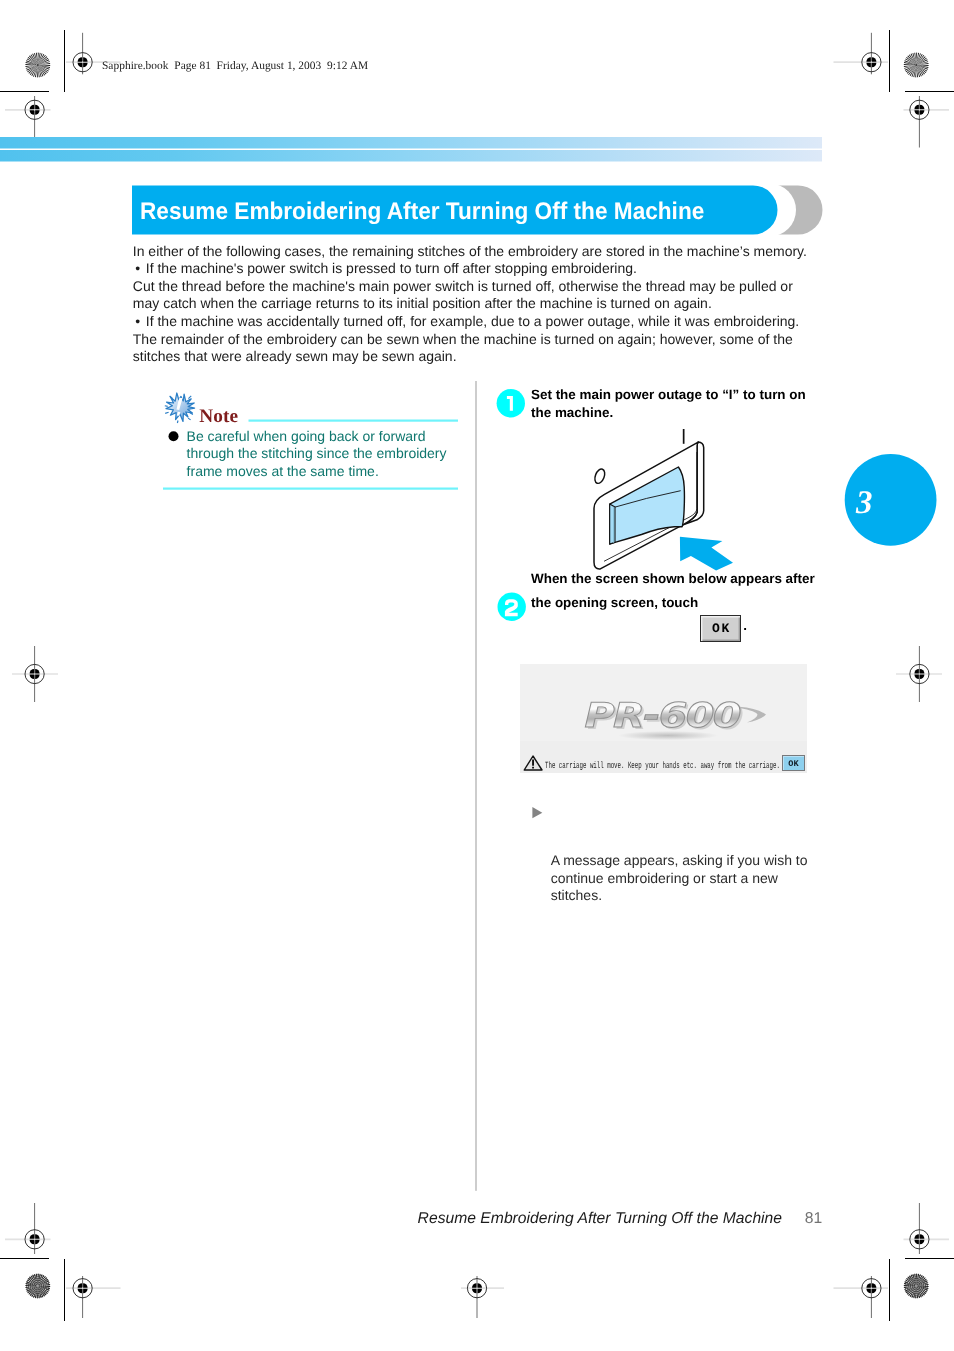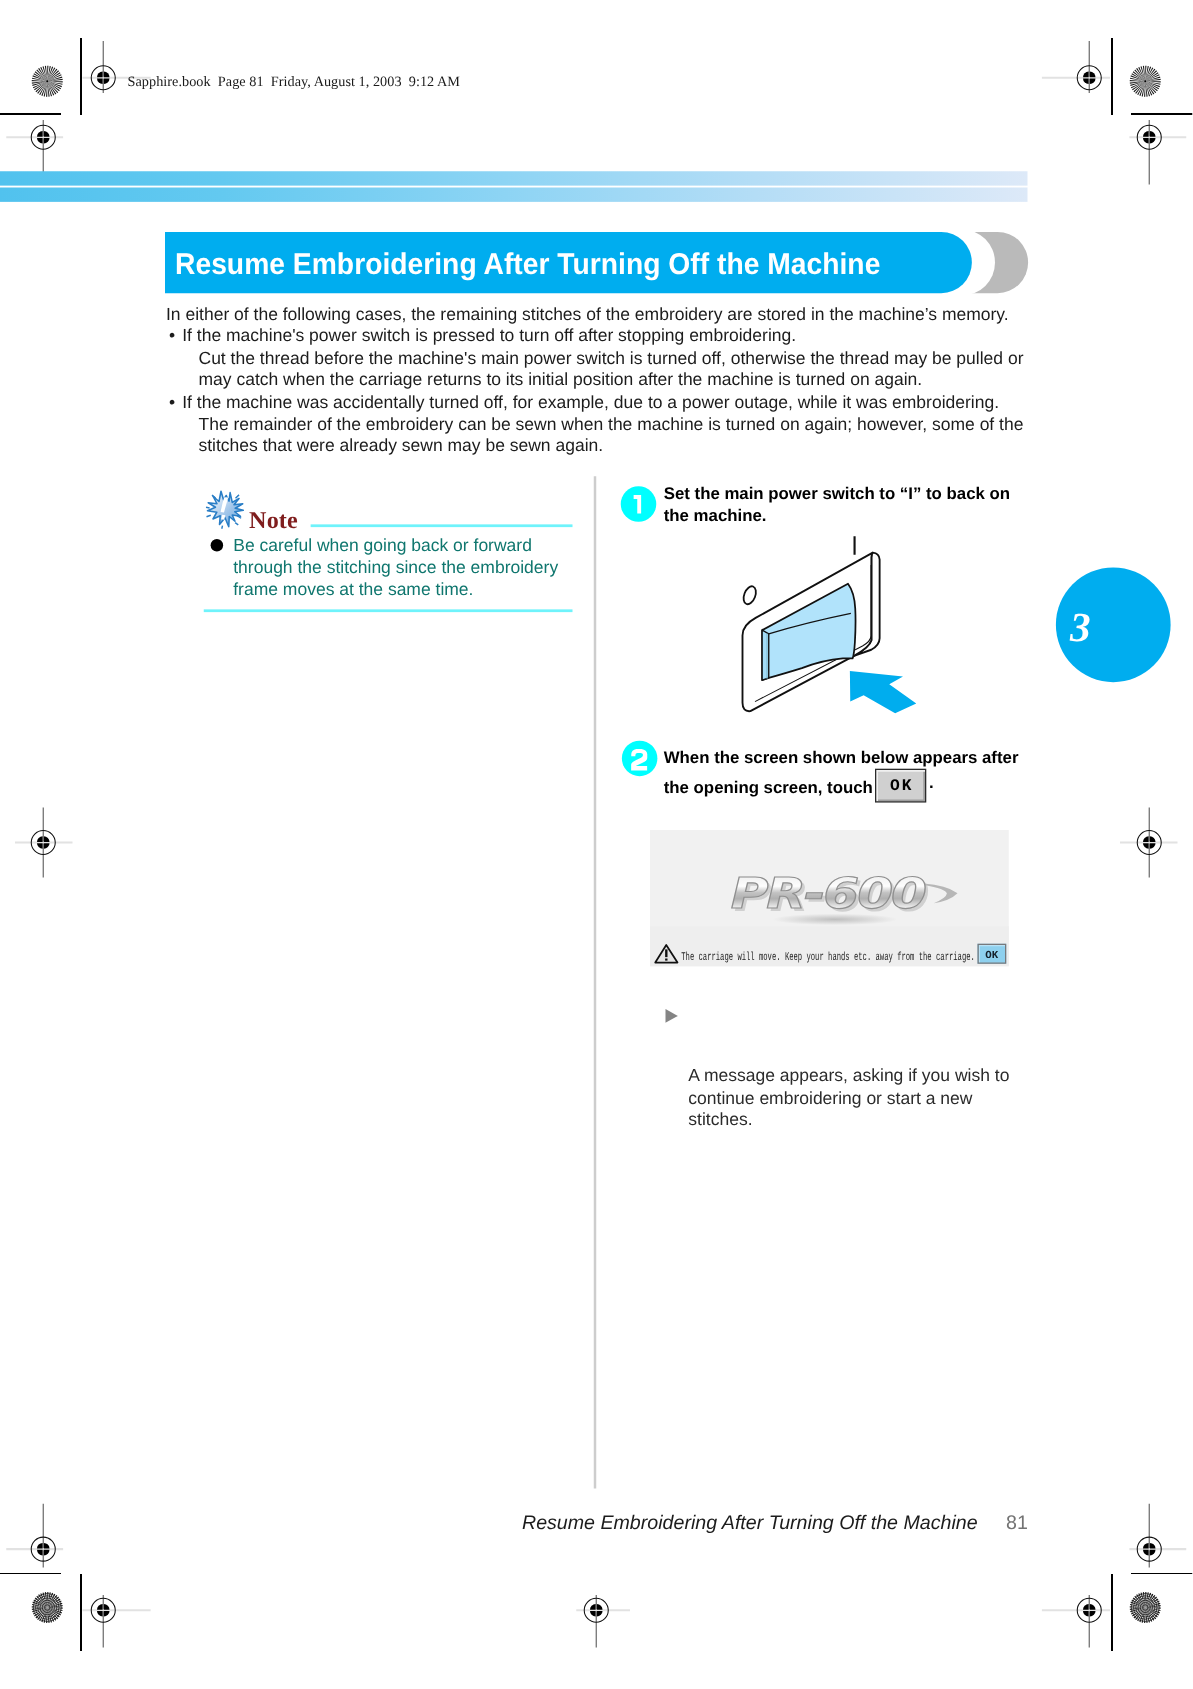--- a/index.html
+++ b/index.html
@@ -19,21 +19,21 @@
   
   .title-text{position:absolute;left:139.6px;top:203.8px;color:#fff;font-weight:bold;
               font-size:24px;line-height:16.5px;white-space:nowrap;letter-spacing:0px;
               font-family:"Liberation Sans",sans-serif;
               transform:scaleX(0.9425);transform-origin:0 0;}
 
   
   .bodytext{position:absolute;left:132.8px;top:242.8px;width:700px;
             font-size:14px;color:#1c1c1c;}
   .bodytext .ln{height:17.55px;line-height:17.55px;white-space:nowrap;}
-  .bodytext .ind{margin-left:26px;}
+  .bodytext .ind{margin-left:0;}
   .bodytext .bl{position:relative;margin-left:13px;}
   .bodytext .bl .bu{position:absolute;left:-10.5px;top:0;}
   .note-title{position:absolute;left:199.3px;top:406.2px;font-family:"Liberation Serif",serif;
               font-weight:bold;font-size:19.3px;color:#7f1d1d;letter-spacing:0.1px;}
   .note-body{position:absolute;left:186.6px;top:427.8px;font-size:14px;color:#0f766e;}
   .note-body .ln{height:17.4px;line-height:17.4px;white-space:nowrap;}
   .steptext{position:absolute;left:531.0px;font-weight:bold;font-size:13.45px;color:#000;
             font-family:"Liberation Sans",sans-serif;}
   .steptext .ln{white-space:nowrap;}
 
@@ -240,21 +240,21 @@
     <circle cx="510.8" cy="403.2" r="14.2" fill="#00ffff"></circle>
     <path d="M506.9 395.9 L512.9 395.9 L512.9 410.7 L509.8 410.7 L509.8 399.1 L506.9 399.1 Z" fill="#ffffff"></path>
     <circle cx="511.7" cy="606.7" r="14.2" fill="#00ffff"></circle>
     <path d="M505.0 603.2 Q505.2 599.9 509.0 599.2 L513.2 599.2 Q517.6 599.9 517.8 603.4
              L517.8 606.3 Q517.6 608.6 514.0 610.2 L508.6 612.7 L517.7 612.7 L517.7 616.3
              L504.9 616.3 L504.9 611.6 Q505.2 609.6 508.6 608.1 L512.8 606.2
              Q514.4 605.4 514.4 604.0 L514.4 603.7 Q514.3 602.5 512.6 602.4
              L510.0 602.4 Q508.4 602.5 508.3 604.0 L508.3 604.9 L505.0 604.9 Z" fill="#ffffff"></path>
   </svg>
   <div class="steptext" style="top:385.5px;line-height:18.6px;">
-    <div class="ln">Set the main power switch to “I” to back on</div>
+    <div class="ln">Set the main power outage to “I” to turn on</div>
     <div class="ln">the machine.</div>
   </div>
 
   <svg class="ovl" width="954" height="1351" viewBox="0 0 954 1351">
     <g>
 
       <path d="M698.2 442.1 Q703.3 442.4 703.7 447.6 L703.7 510.5 Q703.6 516.0 697.0 519.8
                L683.2 524.7 Q695.4 518.0 697.1 512.2 L697.1 445.8 Q697.3 442.9 698.2 442.1 Z" fill="#fdfdfd" stroke="#111" stroke-width="1.5" stroke-linejoin="round"></path>
 
       <path d="M698.2 442.1 L604.5 494.3 Q594.0 500.0 594.0 508.3 L594.0 562.2
@@ -278,21 +278,21 @@
 
       <path d="M615.0 507.1 Q645 498.0 680.7 490.7" fill="none" stroke="#111" stroke-width="0.9"></path>
 
       <path d="M613.6 506.8 L613.6 543.0" fill="none" stroke="#7fb9cf" stroke-width="0.8"></path>
     </g>
     <g>
       <path d="M679.9 536.8 L722.4 541.1 L711.4 547.4 L733 562.7 L716.1 570.6 L690.9 556.1 L680.2 561.2 Z" fill="#00adee"></path>
     </g>
   </svg>
 
-  <div class="steptext" style="top:594px;line-height:24.4px;">
+  <div class="steptext" style="top:567px;line-height:24.4px;">
     <div class="ln">When the screen shown below appears after</div>
     <div class="ln"><span>the opening screen, touch</span></div>
   </div>
   <div class="okbtn">
     <div class="lbl">OK</div>
   </div>
   <div class="steptext" style="left:743.2px;top:613.5px;line-height:24.4px;">.</div>
 
   <div class="lcdbox">
     <div class="lcdbar"></div>

